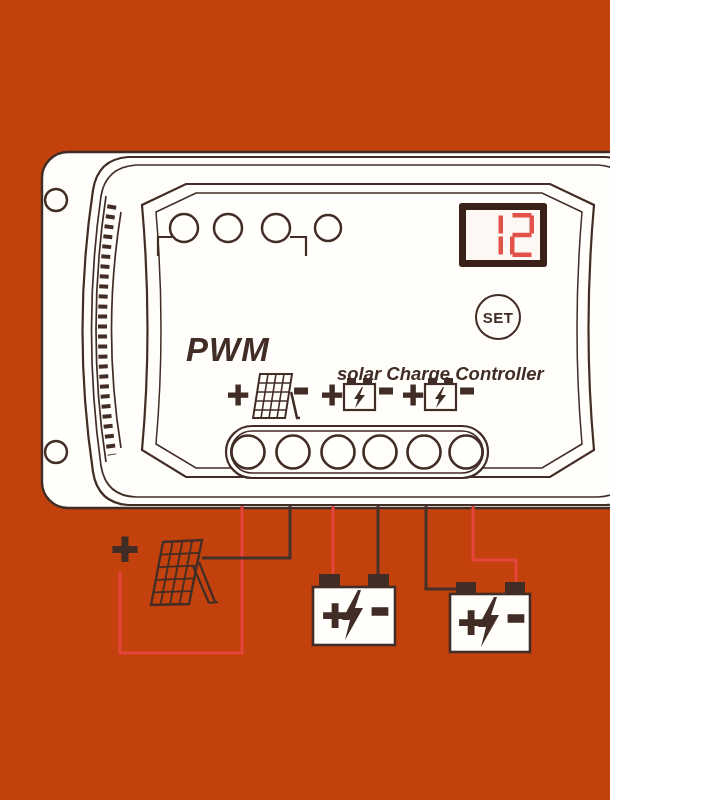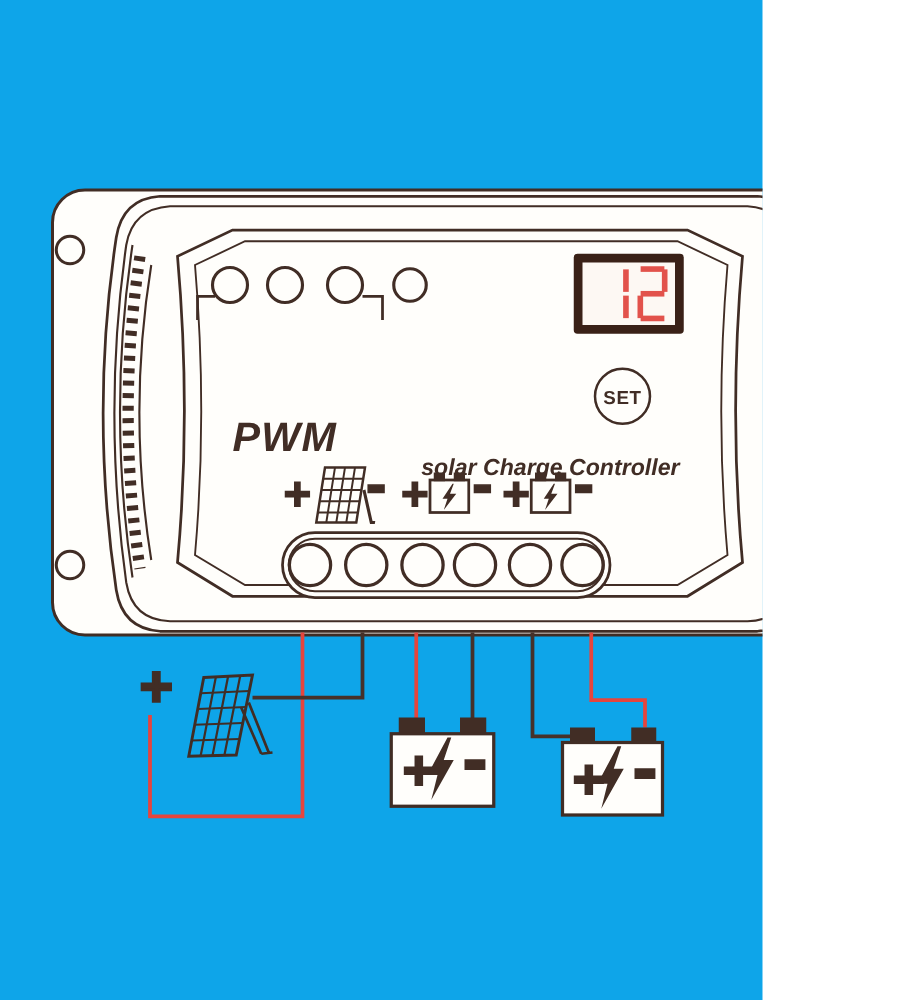--- a/index.html
+++ b/index.html
@@ -1,16 +1,16 @@
 <!DOCTYPE html>
 <html style="--ink: #412d25; --pos: #e6453d; --neg: #46312a; --digit: #e2524b;"><head>
 <meta charset="utf-8">
 <style>
   html,body{margin:0;padding:0;background:#ffffff;}
-  .stage{position:relative;width:610px;height:800px;background:#0ea5e9;overflow:hidden;}
+  .stage{position:relative;width:610px;height:800px;background:#c2410c;overflow:hidden;}
   svg{display:block;}
   .ink-s{stroke:var(--ink);fill:none;}
   .ink-f{fill:var(--ink);stroke:none;}
   .white-f{fill:#fffefb;}
   text{font-family:"Liberation Sans","DejaVu Sans",sans-serif;fill:var(--ink);}
   .brand{font-style:italic;font-weight:bold;}
   .sym{font-weight:bold;}
   .wire{fill:none;stroke-width:3;stroke-linecap:butt;stroke-linejoin:miter;}
 </style>
 </head>

